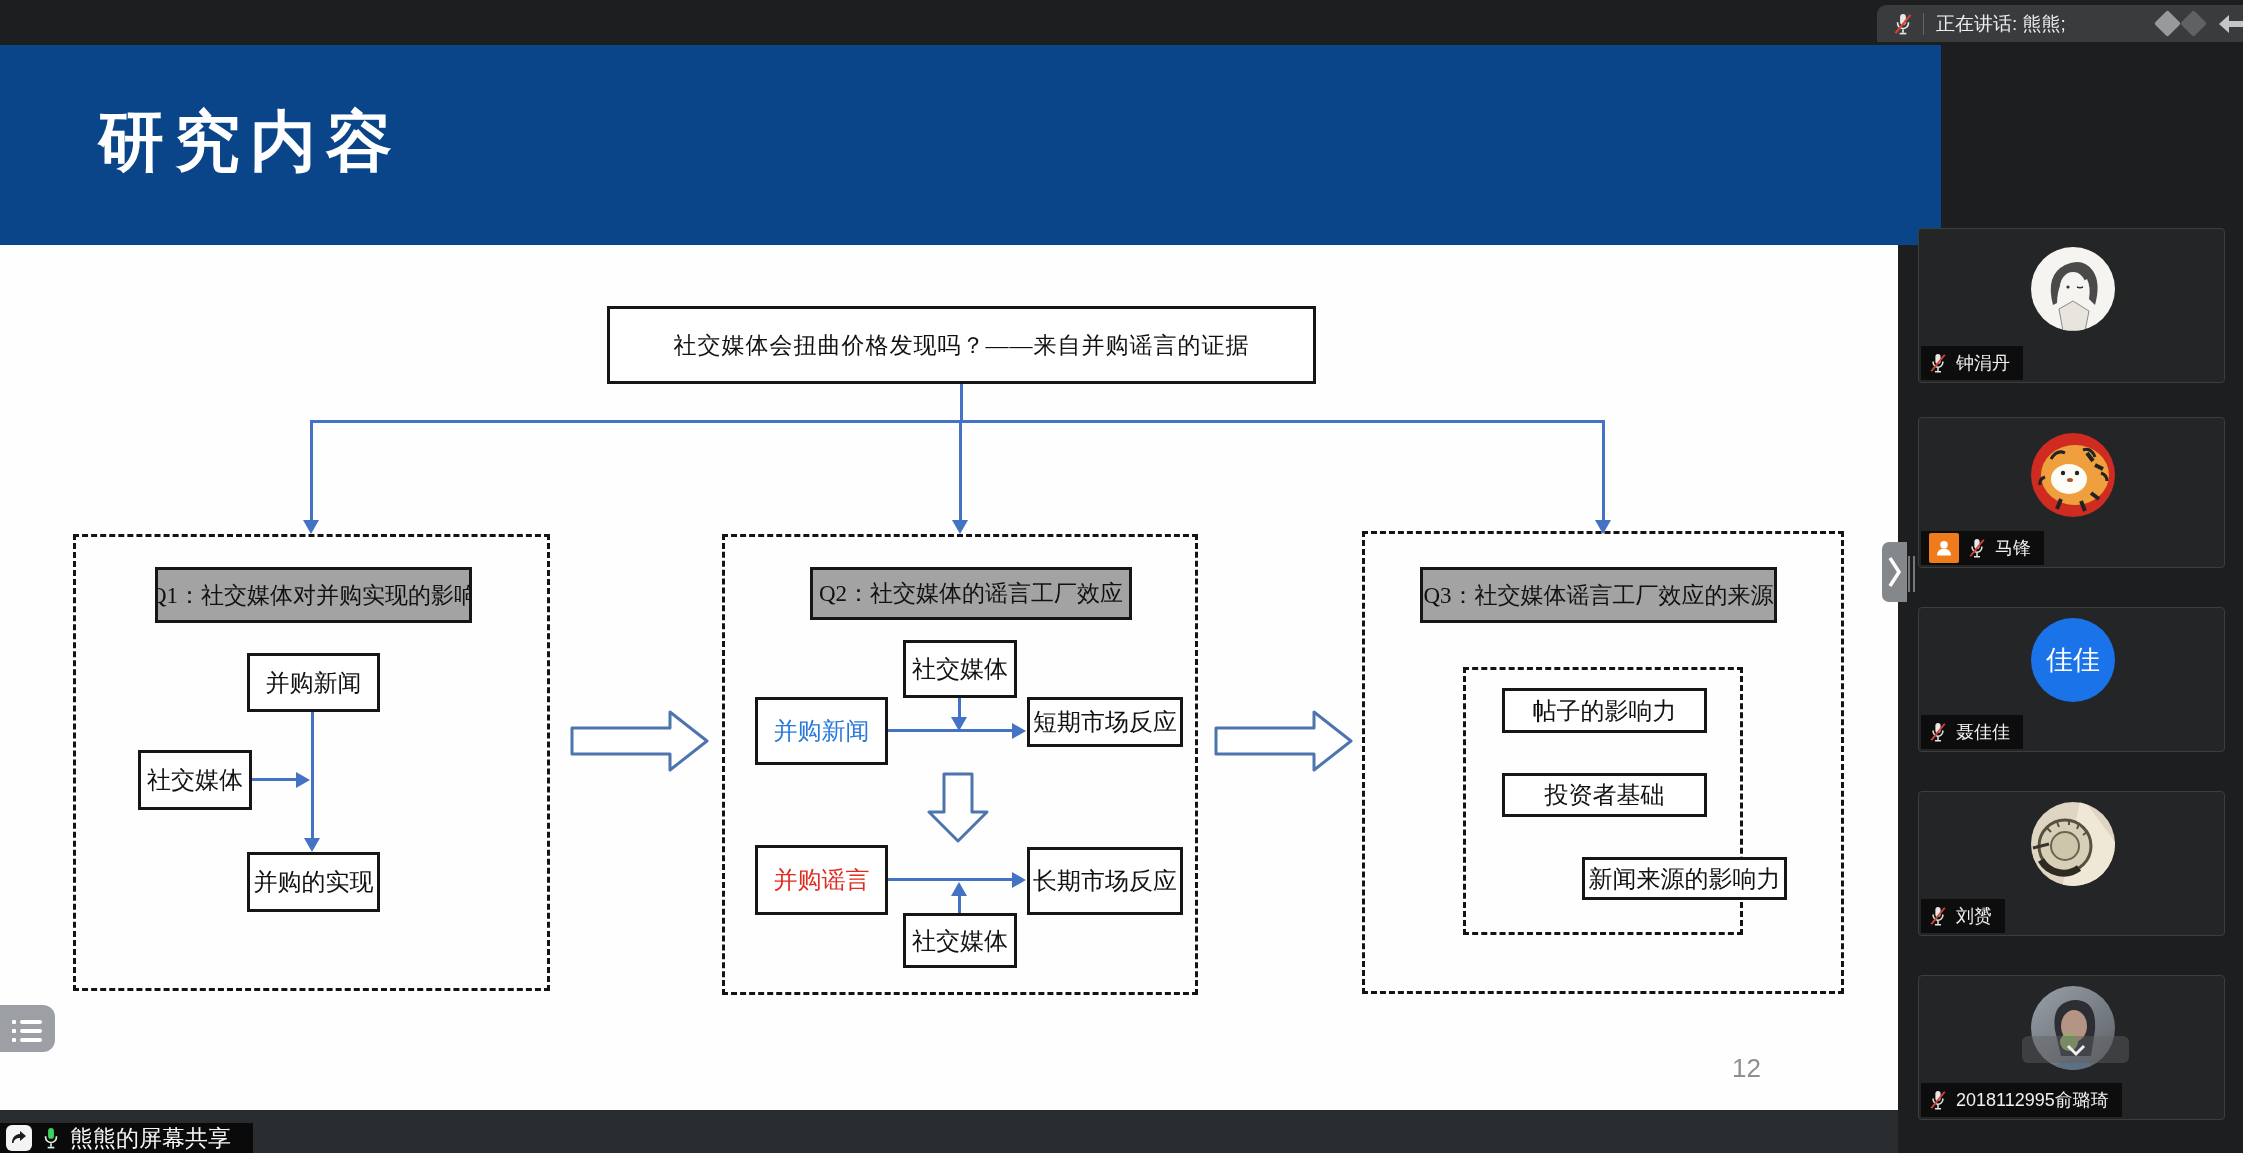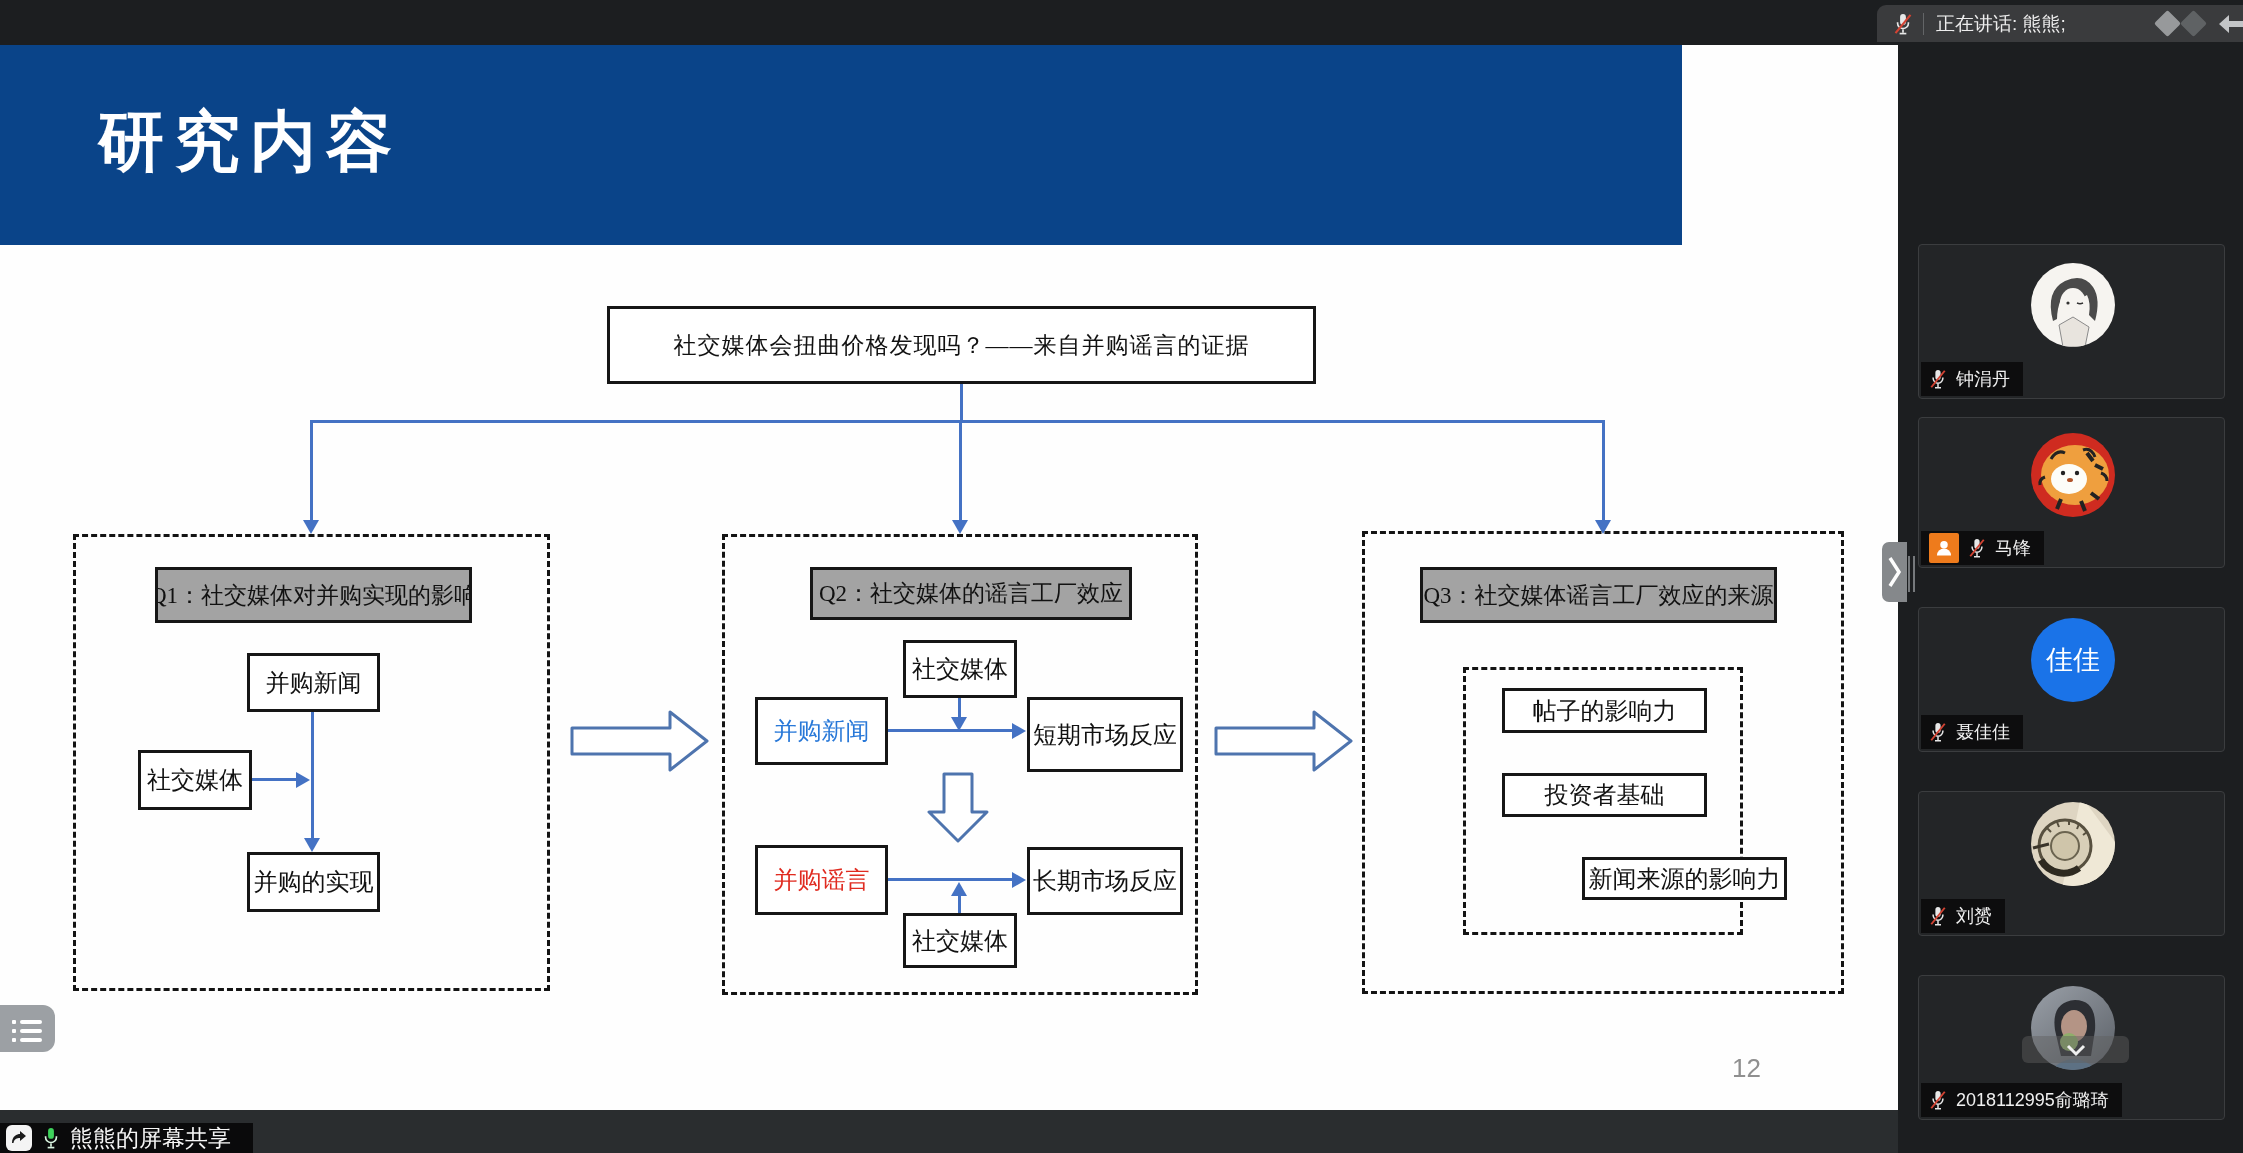--- a/index.html
+++ b/index.html
@@ -2,21 +2,21 @@
 <html><head>
 <meta charset="utf-8">
 <style>
   * { margin:0; padding:0; box-sizing:border-box; }
   html,body { background:#101113; }
   .app { position:relative; width:2243px; height:1153px; background:#1c1e20; overflow:hidden;
          font-family:"Liberation Sans","DejaVu Sans",sans-serif; }
 
   
   .slide { position:absolute; left:0; top:45px; width:1898px; height:1065px; background:#fefefe; }
-  .slide-header { position:absolute; left:0; top:0; width:1682px; height:200px; background:#0a4489; }
+  .slide-header { position:absolute; left:0; top:0; width:1941px; height:200px; background:#0a4489; }
   .slide-title { position:absolute; left:98px; top:52px; color:#ffffff; font-size:66px; font-weight:bold;
                  letter-spacing:10px; font-family:"Liberation Serif","DejaVu Serif",serif; }
   .fbox { position:absolute; background:#ffffff; border:3px solid #161616; display:flex; align-items:center;
           justify-content:center; font-family:"Liberation Serif","DejaVu Serif",serif; font-size:24px;
           color:#111; white-space:nowrap; overflow:hidden; }
   .cyan { background:#a3a3a3; font-size:23px; }
   .topbox { font-size:23px; letter-spacing:1px; }
   .dashedbox { position:absolute; border:3px dashed #141414; background:transparent; }
   .hline,.vline { position:absolute; background:#4472c4; }
   .hline { height:3px; } .vline { width:3px; }
@@ -100,21 +100,21 @@
     <div class="ah ah-right" style="left:296px; top:727px;"></div>
 
     <svg style="position:absolute; left:570px; top:665px;" width="140" height="62">
       <polygon points="2,18 100,18 100,2 137,31 100,60 100,44 2,44" fill="#ffffff" stroke="#4e74ae" stroke-width="3" stroke-linejoin="round"></polygon>
     </svg>
 
     <div class="dashedbox" style="left:722px; top:489px; width:476px; height:461px;"></div>
     <div class="fbox cyan" style="left:810px; top:522px; width:322px; height:53px;">Q2：社交媒体的谣言工厂效应</div>
     <div class="fbox" style="left:903px; top:595px; width:114px; height:58px;">社交媒体</div>
     <div class="fbox blue-text" style="left:755px; top:652px; width:133px; height:68px;">并购新闻</div>
-    <div class="fbox" style="left:1027px; top:652px; width:156px; height:75px;">短期市场反应</div>
+    <div class="fbox" style="left:1027px; top:652px; width:156px; height:50px;">短期市场反应</div>
     <div class="vline" style="left:958px; top:653px; height:20px;"></div>
     <div class="ah ah-down" style="left:951px; top:672px;"></div>
     <div class="hline" style="left:888px; top:684px; width:124px;"></div>
     <div class="ah ah-right" style="left:1012px; top:678px;"></div>
 
     <svg style="position:absolute; left:927px; top:727px;" width="62" height="71">
       <polygon points="17,2 45,2 45,40 60,40 31,69 2,40 17,40" fill="#ffffff" stroke="#4e74ae" stroke-width="3" stroke-linejoin="round"></polygon>
     </svg>
 
     <div class="fbox red-text" style="left:755px; top:800px; width:133px; height:70px;">并购谣言</div>
@@ -185,21 +185,21 @@
     <span class="speak-label">正在讲话: 熊熊;</span>
     <span style="position:absolute; right:66px; top:9px;" class="diamond" style2=""></span>
     <span style="position:absolute; right:66px; top:9px; background:#97999b;" class="diamond"></span>
     <span style="position:absolute; right:40px; top:9px; background:#5f6264;" class="diamond"></span>
     <svg style="position:absolute; right:0px; top:8px;" width="26" height="22" viewBox="0 0 26 22">
       <path d="M12 2 L2 11 L12 20 L12 14 L26 14 L26 8 L12 8 Z" fill="#c3c5c7"></path>
     </svg>
   </div>
 
 
-  <div class="tile" style="top:244px; height:155px;">
+  <div class="tile" style="top:228px; height:155px;">
     <div class="avatar" style="left:112px; top:18px; width:84px; height:84px; background:#f6f4f0;">
       <svg width="84" height="84" viewBox="0 0 84 84">
         <path d="M22 58 Q14 28 34 18 Q52 10 62 24 Q70 36 64 58 L58 52 Q60 40 56 32 Q44 40 30 36 Q26 46 26 56 Z" fill="#4a4a4a"></path>
         <ellipse cx="42" cy="40" rx="13" ry="15" fill="#f6f4f0"></ellipse>
         <circle cx="37" cy="40" r="1.6" fill="#333"></circle>
         <path d="M46 40 q3 1.5 6 0" stroke="#333" stroke-width="1.4" fill="none"></path>
         <path d="M28 62 L42 54 L58 64 L54 84 L32 84 Z" fill="#e8e4de" stroke="#8a8a8a" stroke-width="1"></path>
       </svg>
     </div>
     <div class="badge">

